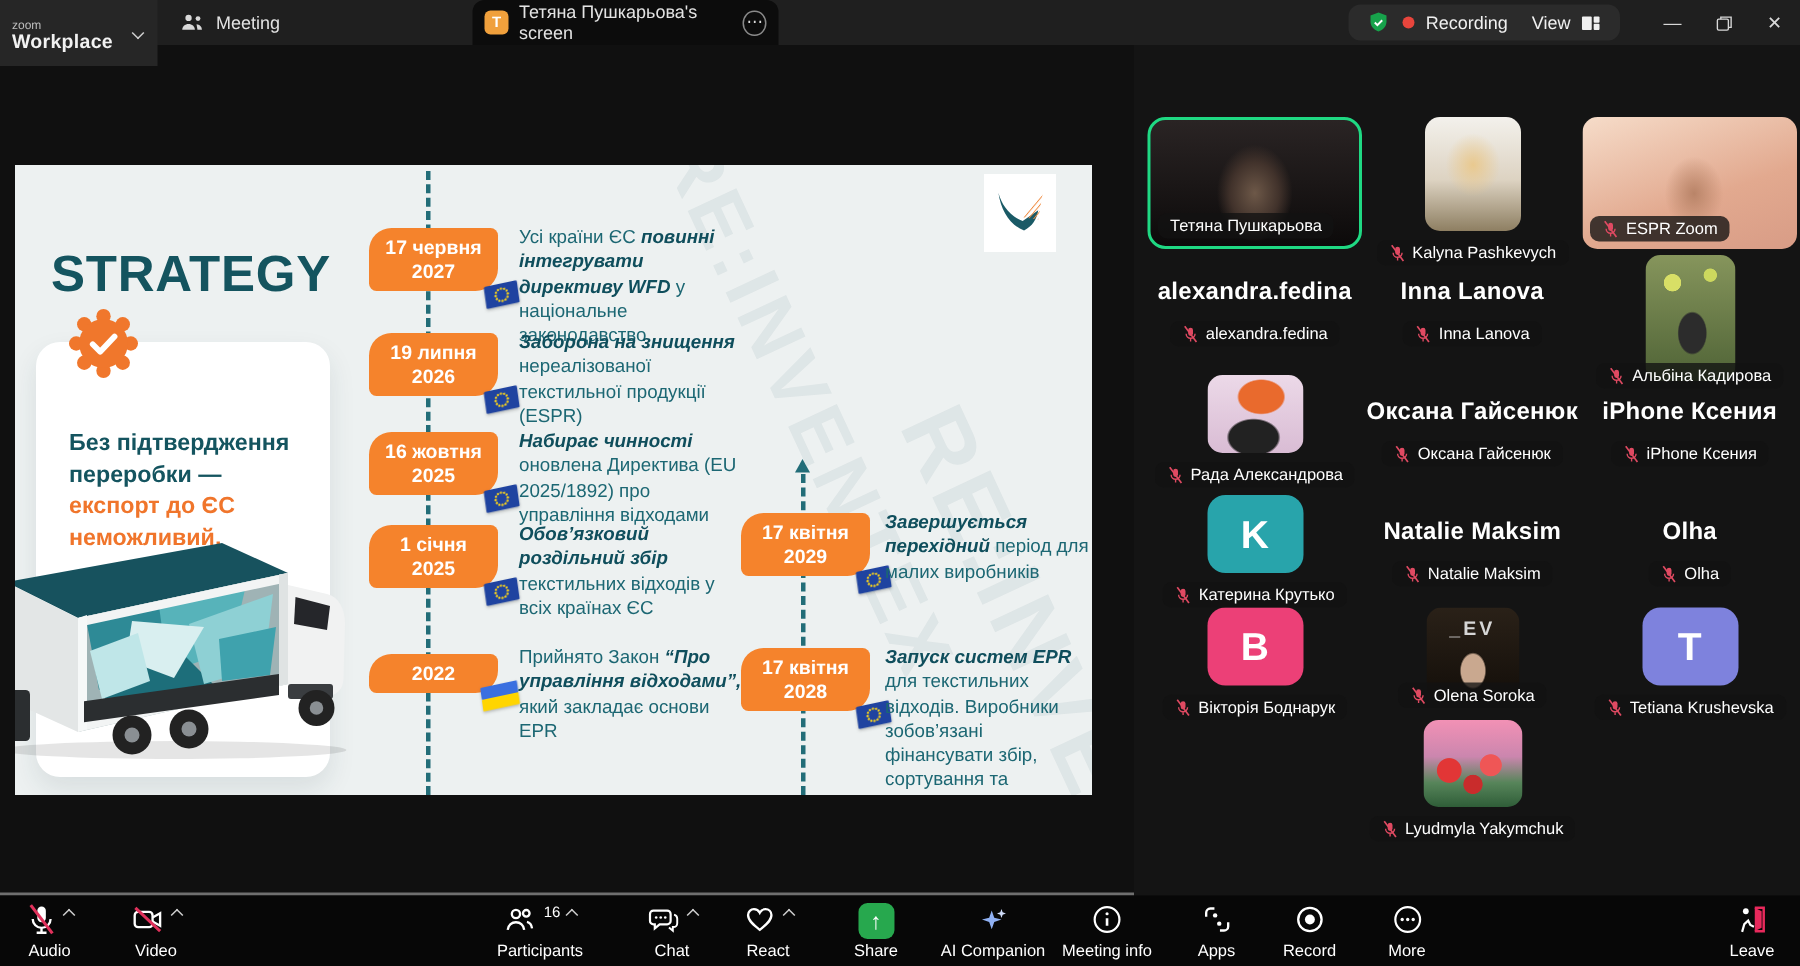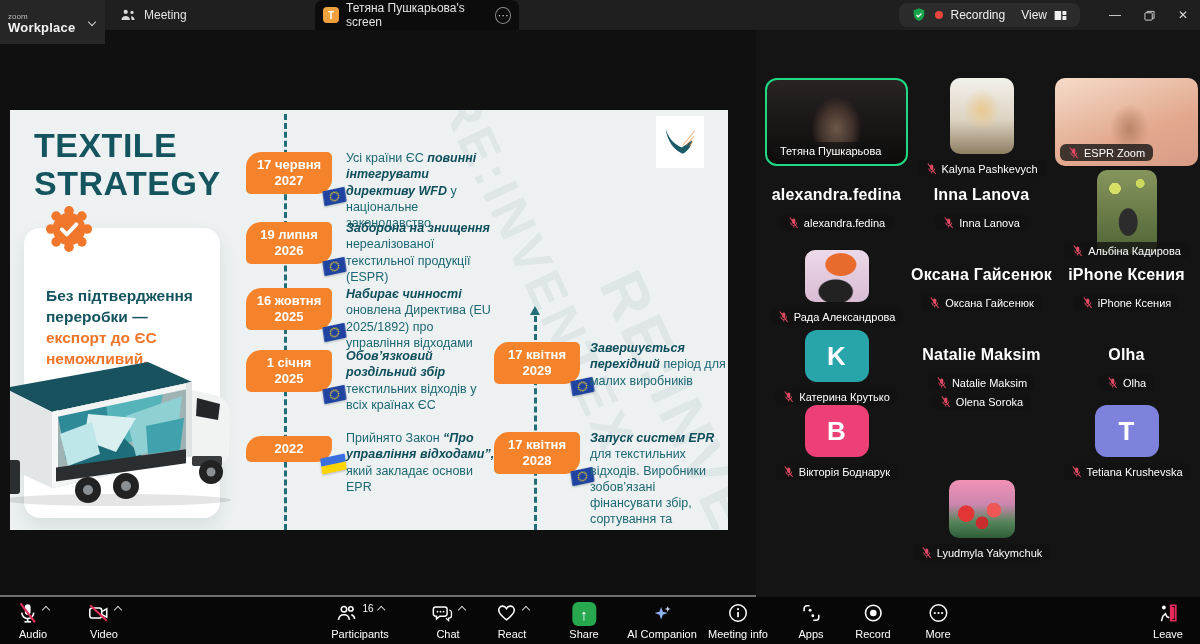--- a/index.html
+++ b/index.html
@@ -188,21 +188,21 @@
               <pattern id="hch" width="3" height="3" patternUnits="userSpaceOnUse" patternTransform="rotate(40)">
                 <line x1="0" y1="0" x2="0" y2="3" stroke="#ef8a3e" stroke-width="1.4"></line>
               </pattern>
             </defs>
             <path d="M4 6c2 14 9 24 19 28 6-3 9.5-8.5 10.5-15l-11.5 8C12 23 6.5 15 4 6z" fill="#1a5a66"></path>
             <path d="M21 24L37 5l-3.5 21z" fill="url(#hch)"></path>
           </svg>
         </div>
 
         <h1 class="slide-title">
-          <span>TEXTILE</span><br>
+          <br>
           <span>STRATEGY</span>
         </h1>
 
         <div class="card">
           <p class="card-text">
             <span class="card-teal">Без підтвердження переробки — </span>
             <span class="card-orange">експорт до ЄС неможливий.</span>
           </p>
         </div>
 
@@ -575,20 +575,23 @@
               <span style="line-height: 0;"><svg width="11" height="12" viewBox="0 0 24 26">
                   <rect x="9" y="3" width="7" height="12" rx="3.5" fill="#e04a62"></rect>
                   <path d="M6 12a6.5 6.5 0 0 0 13 0" stroke="#e04a62" stroke-width="2" fill="none"></path>
                   <line x1="12.5" y1="19" x2="12.5" y2="23" stroke="#e04a62" stroke-width="2"></line>
                   <line x1="4" y1="1" x2="21" y2="24" stroke="#e04a62" stroke-width="2.4"></line>
                 </svg></span>
               <span>Вікторія Боднарук</span>
             </span>
           </div>
           <div class="pcell">
+            <div class="vid sh-smallsq2 v-ev">
+              <span class="ov">_EV</span>
+            </div>
             <span class="plabel mtneg">
               <span style="line-height: 0;"><svg width="11" height="12" viewBox="0 0 24 26">
                   <rect x="9" y="3" width="7" height="12" rx="3.5" fill="#e04a62"></rect>
                   <path d="M6 12a6.5 6.5 0 0 0 13 0" stroke="#e04a62" stroke-width="2" fill="none"></path>
                   <line x1="12.5" y1="19" x2="12.5" y2="23" stroke="#e04a62" stroke-width="2"></line>
                   <line x1="4" y1="1" x2="21" y2="24" stroke="#e04a62" stroke-width="2.4"></line>
                 </svg></span>
               <span>Olena Soroka</span>
             </span>
           </div>

